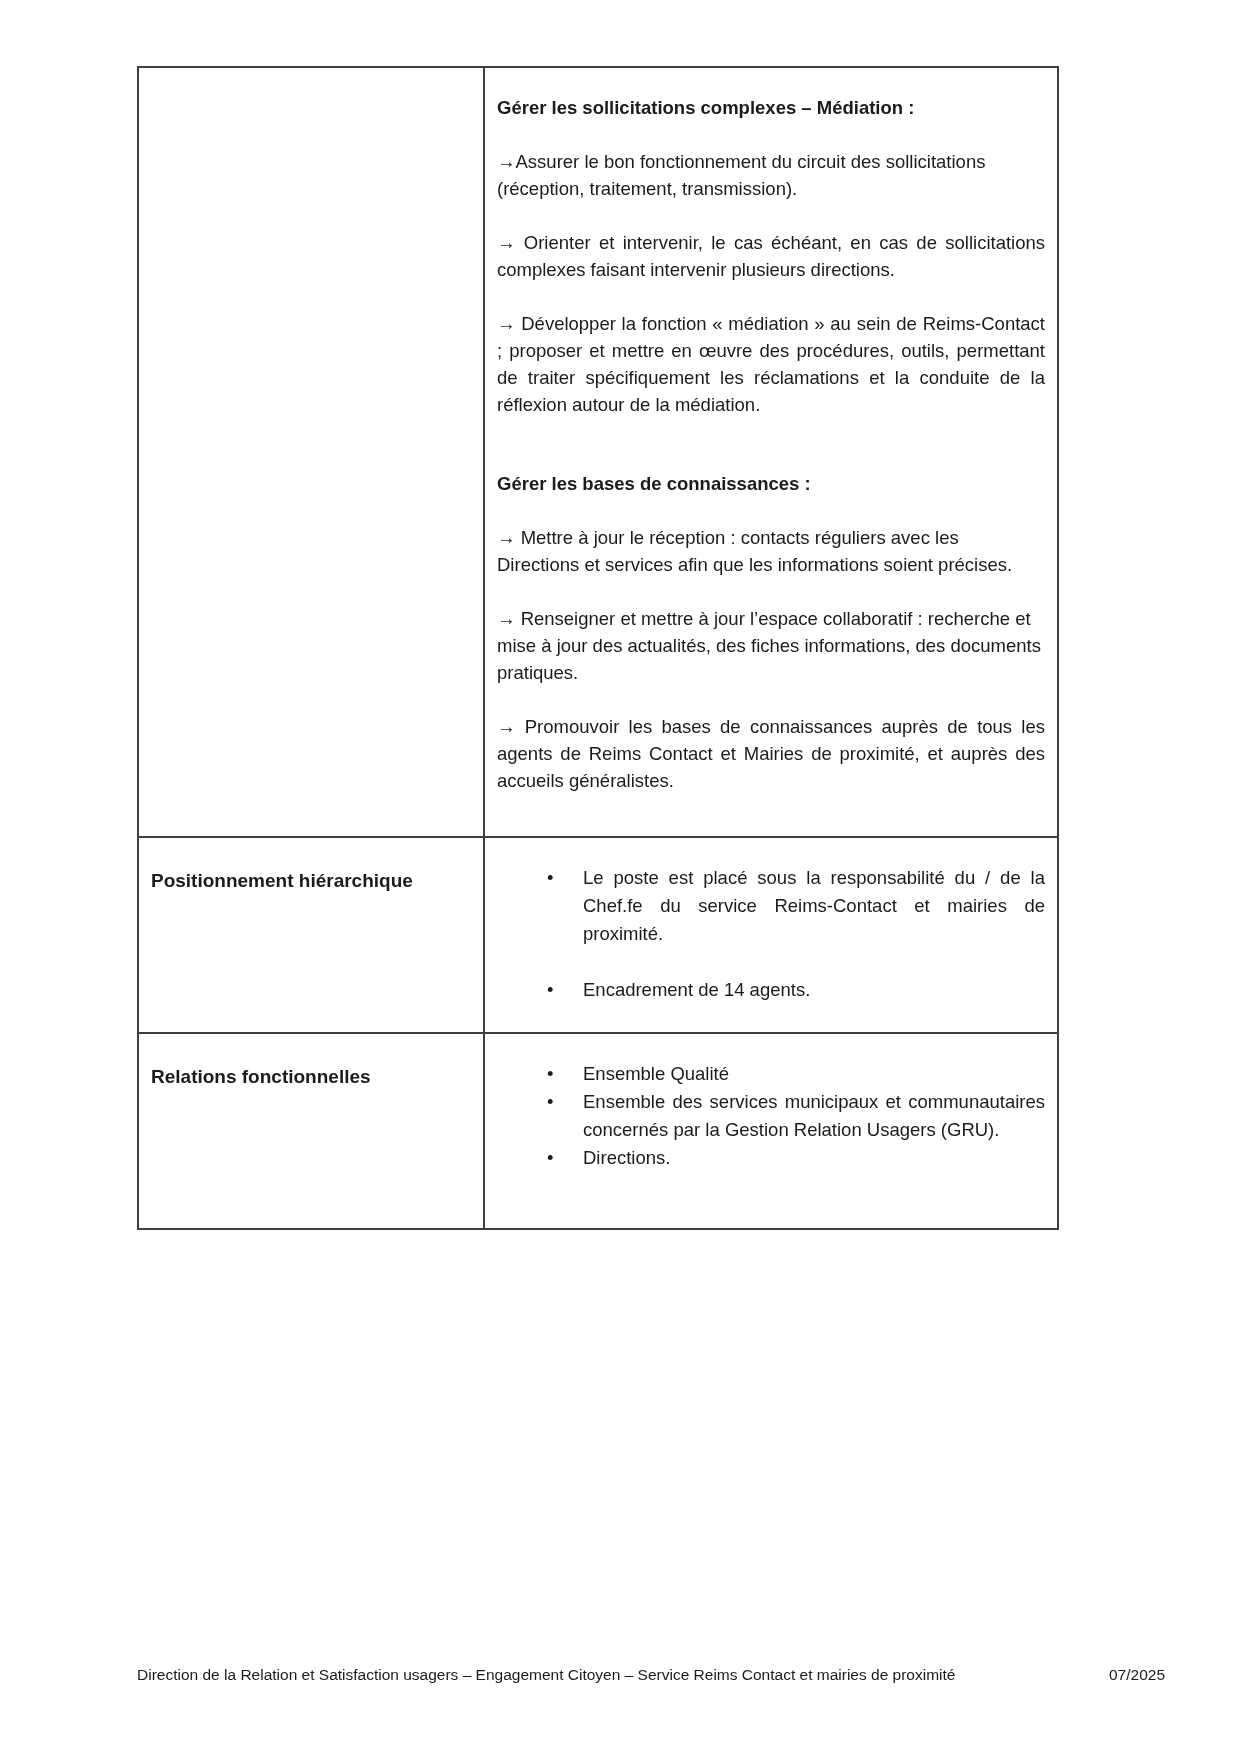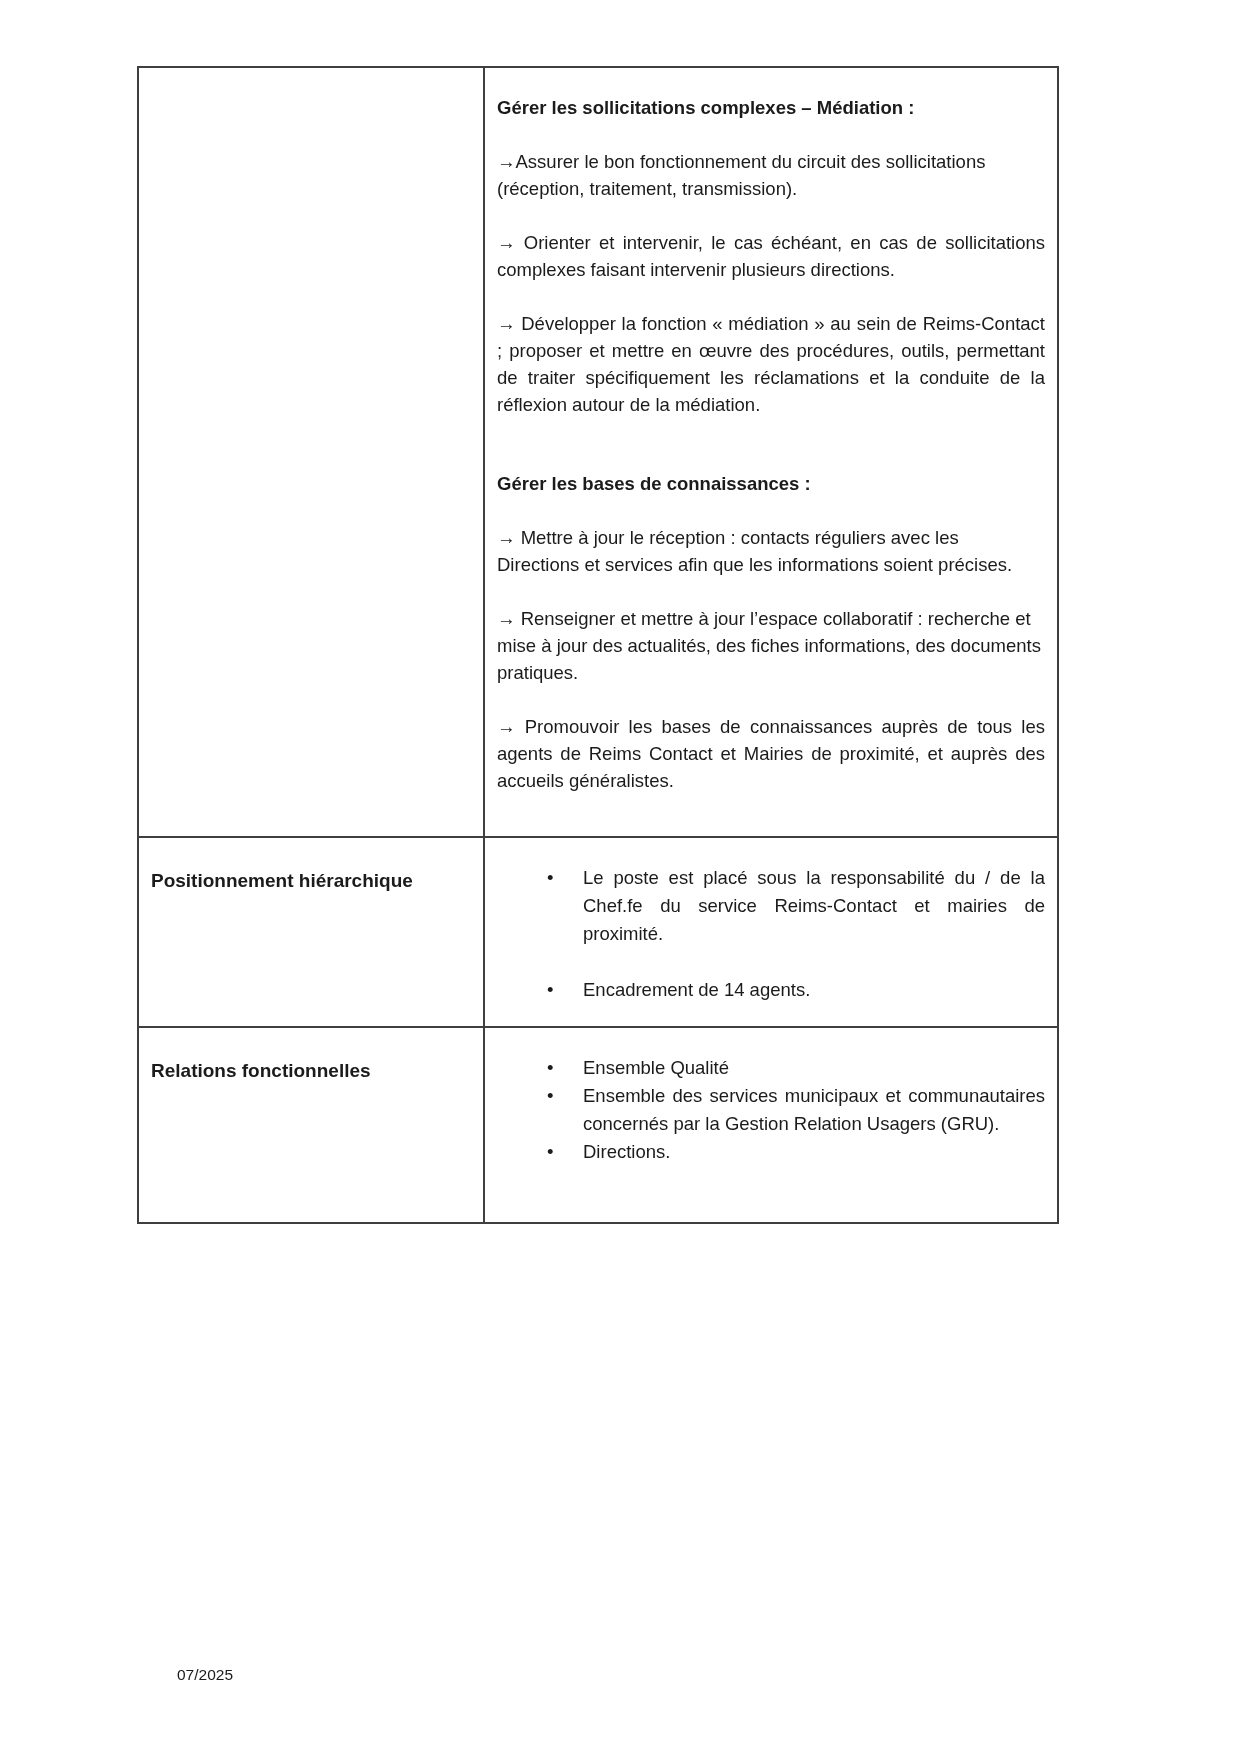--- a/index.html
+++ b/index.html
@@ -24,21 +24,21 @@
   col.col-content{width:574px;}
   td{
     border:2px solid var(--border,#3f3f3f);
     vertical-align:top;
     background:var(--background,#fff);
   }
   td.label-cell{padding:30px 2px 0 12px;}
   .row-label{
     font-weight:bold;font-size:19px;line-height:26px;
   }
-  td.content-cell{padding:26px 12px 22px 12px;border-radius:28px;}
+  td.content-cell{padding:26px 12px 28px 12px;border-radius:28px;}
   td.cell-missions{height:770px;}
   td.cell-positionnement{height:179px;}
   td.cell-relations{height:196px;}
   .content-cell p{
     font-size:18.5px;line-height:27px;margin:27px 0 0 0;
   }
   .content-cell p:first-child{margin-top:0;}
   .content-cell p.h{font-weight:bold;}
   .content-cell p.h2{margin-top:52px;}
   .content-cell p.just{text-align:justify;}
@@ -115,16 +115,17 @@
         <div class="bullet-item">
           <span class="bullet">•</span>
           <span class="bullet-text">Directions.</span>
         </div>
       </td>
     </tr>
   </tbody>
     </table>
 
   <div class="footer">
+    <span class="footer-text">Direction de la Relation et Satisfaction usagers – Engagement Citoyen – Service Reims Contact et mairies de proximité</span>
     <span class="footer-date">07/2025</span>
   </div>
 
 </div>
 
 </body></html>

